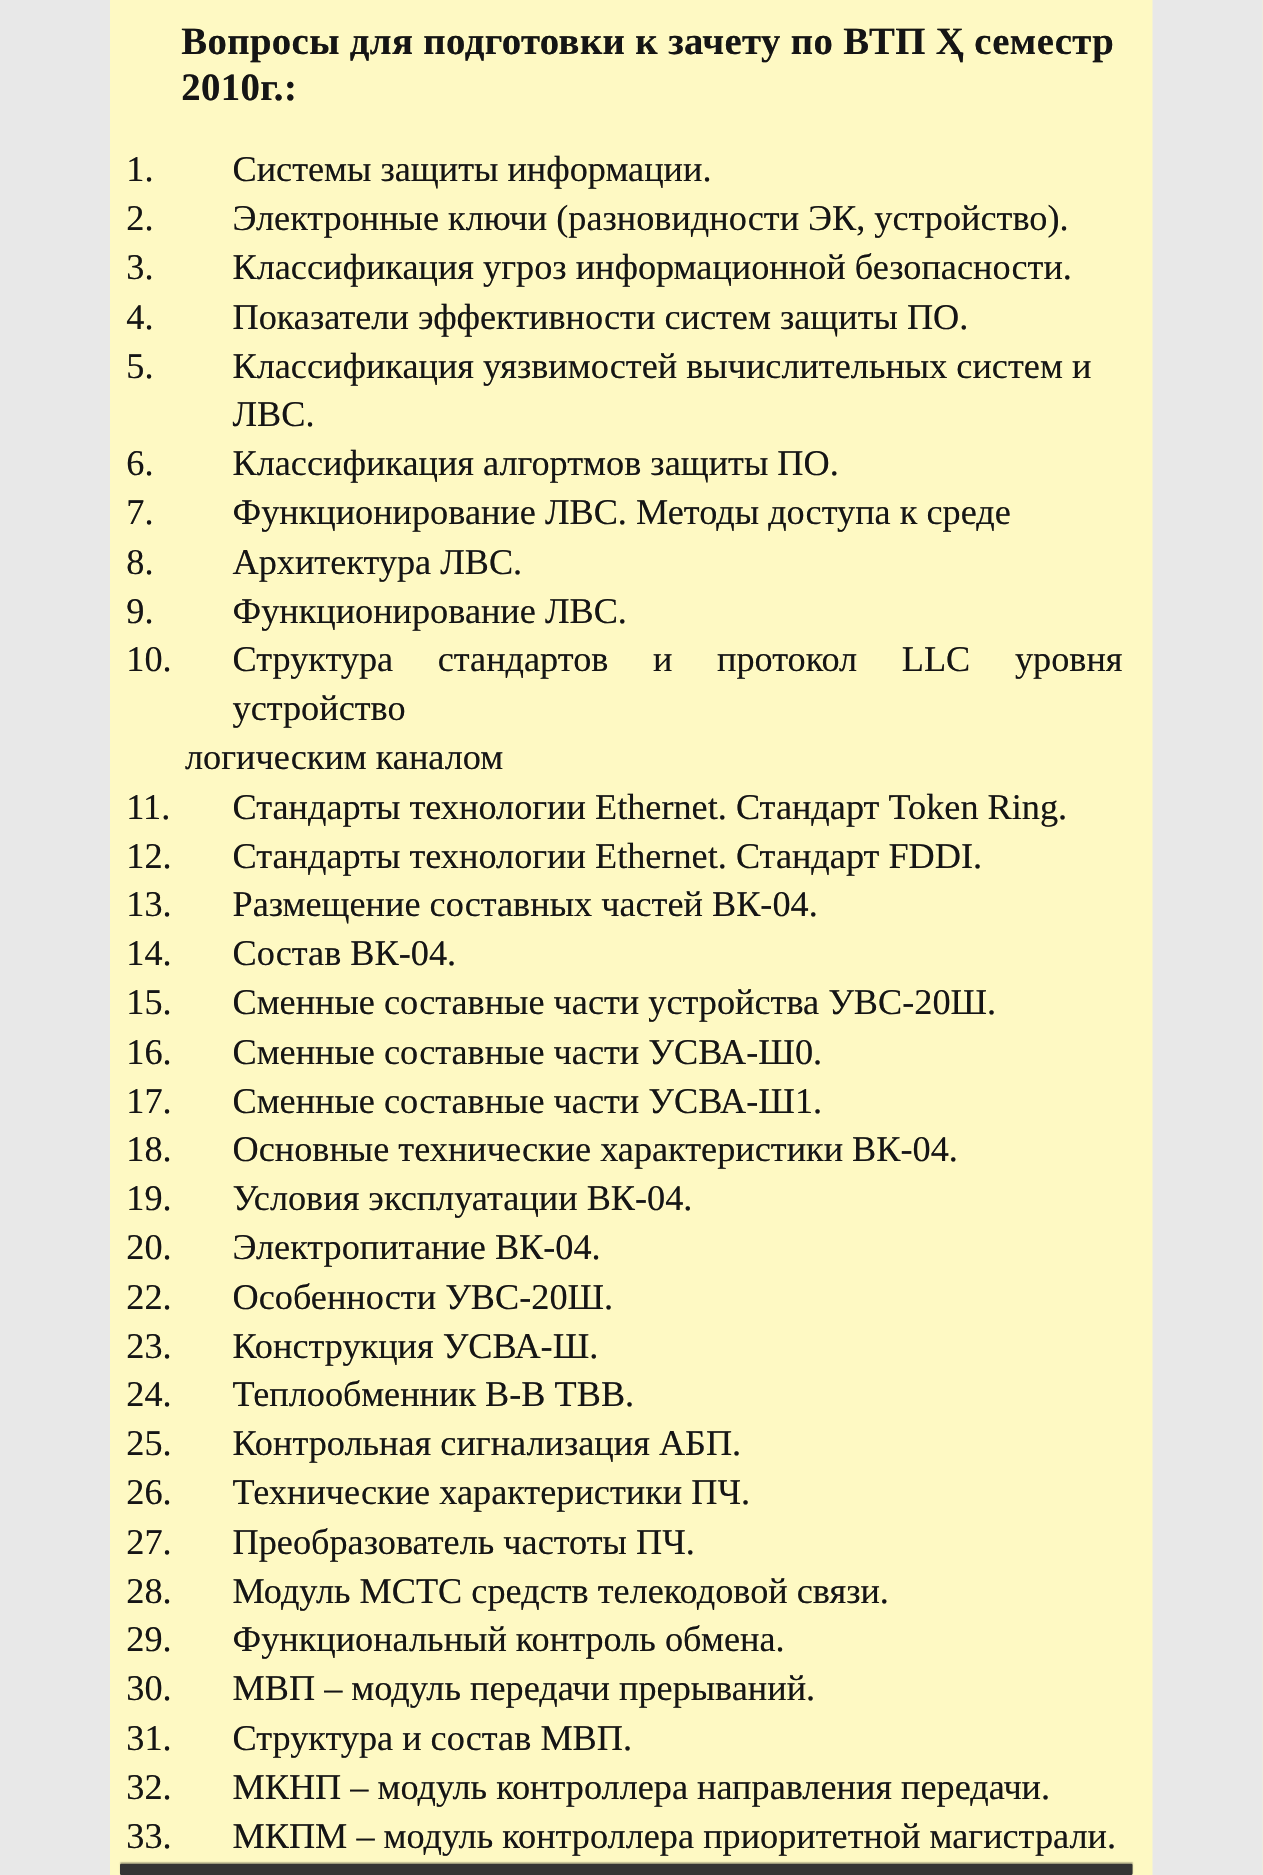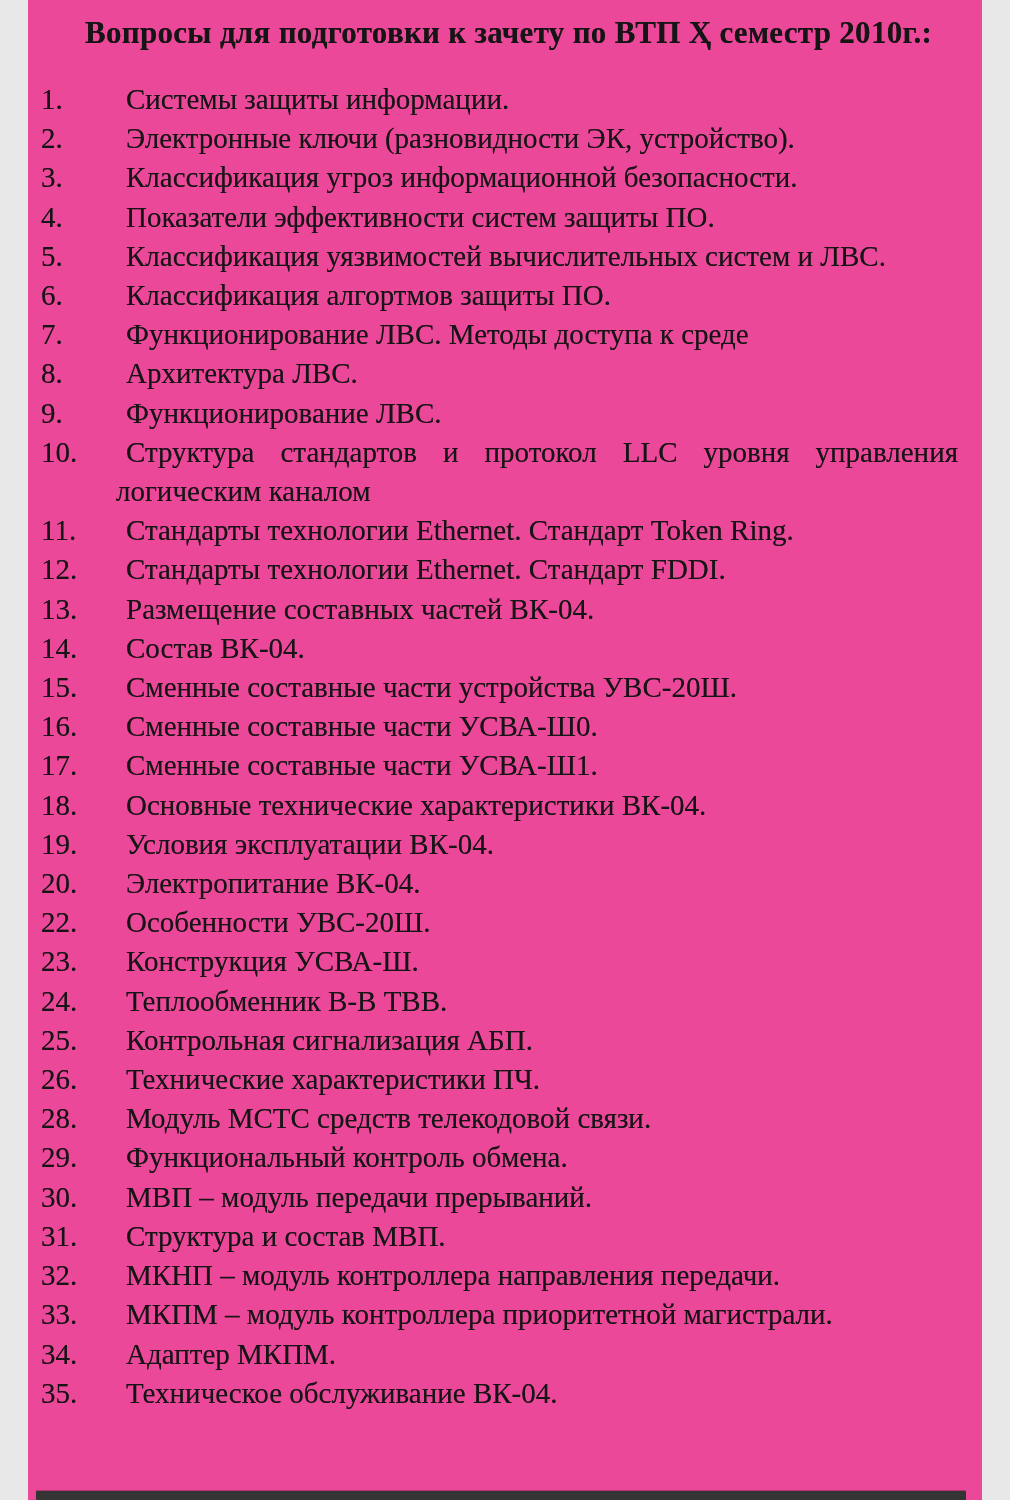--- a/index.html
+++ b/index.html
@@ -1,21 +1,21 @@
 <!DOCTYPE html>
 <html lang="ru"><head>
 <meta charset="utf-8">
 <style>
   html, body { margin: 0; padding: 0; background: #e8e8e8; }
   .page {
     position: relative;
-    width: 954px;
+    width: 834px;
     height: 1500px;
     margin: 0 auto;
-    background: #ec4899;
+    background: #fef9c3;
     overflow: hidden;
     font-family: "Liberation Serif", serif;
     color: #151515;
   }
   .title {
     margin: 0;
     padding: 14px 28px 0 57px;
     font-size: 31px;
     line-height: 37px;
     font-weight: 700;
@@ -28,21 +28,21 @@
     padding: 29px 24px 0 13px;
     font-size: 29px;
     line-height: 39.2px;
     text-shadow: 0 0 0.45px rgba(0,0,0,0.5);
   }
   .q { display: flex; align-items: baseline; }
   .q-num { flex: 0 0 47px; white-space: nowrap; }
   .q-body { flex: 1 1 auto; min-width: 0; }
   .q-text { display: block; margin-left: 38px; }
   .q-text.justify { text-align: justify; text-align-last: justify; }
-  .q-text2 { display: block; margin-left: 28px; }
+  .q-text2 { display: block; }
   .scan-bar {
     position: absolute;
     left: 8px;
     right: 16px;
     bottom: 0;
     height: 9px;
     background: #343434;
     border-radius: 1px;
     box-shadow: 0 -1px 1px rgba(0,0,0,0.25);
   }
@@ -112,21 +112,21 @@
   <li class="q">
     <span class="q-num">9.</span>
     <span class="q-body">
       <span class="q-text">Функционирование ЛВС.</span>
     </span>
   </li>
 
   <li class="q">
     <span class="q-num">10.</span>
     <span class="q-body">
-      <span class="q-text justify">Структура стандартов и протокол LLC уровня управления</span>
+      <span class="q-text justify">Структура стандартов и протокол LLC уровня устройство</span>
     <span class="q-text2">логическим каналом</span>
         </span>
   </li>
 
   <li class="q">
     <span class="q-num">11.</span>
     <span class="q-body">
       <span class="q-text">Стандарты технологии Ethernet. Стандарт Token Ring.</span>
     </span>
   </li>
@@ -223,20 +223,26 @@
     </span>
   </li>
 
   <li class="q">
     <span class="q-num">26.</span>
     <span class="q-body">
       <span class="q-text">Технические характеристики ПЧ.</span>
     </span>
   </li>
 
+  <li class="q">
+    <span class="q-num">27.</span>
+    <span class="q-body">
+      <span class="q-text">Преобразователь частоты ПЧ.</span>
+    </span>
+  </li>
 
   <li class="q">
     <span class="q-num">28.</span>
     <span class="q-body">
       <span class="q-text">Модуль МСТС средств телекодовой связи.</span>
     </span>
   </li>
 
   <li class="q">
     <span class="q-num">29.</span>

